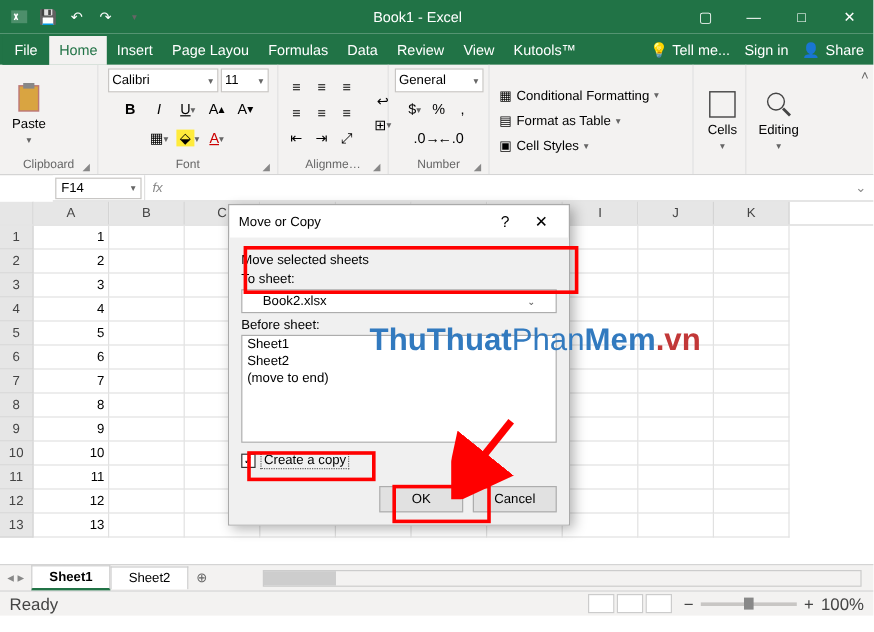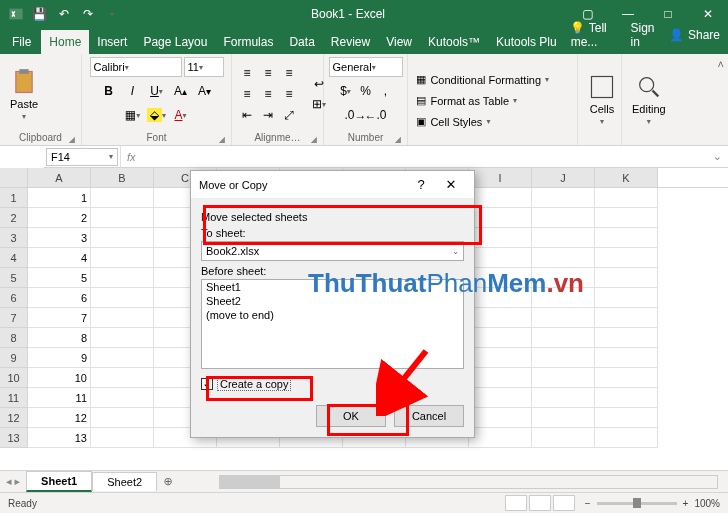--- a/index.html
+++ b/index.html
@@ -25,21 +25,21 @@
 
 .ribbon { height: 92px; background: #f3f2f1; border-bottom: 1px solid #d4d4d4; display: flex; font-size: 11px; }
 .ribbon-group { border-right: 1px solid #e1e1e1; padding: 3px 6px 1px; display: flex; flex-direction: column; }
 .ribbon-group .body { flex: 1; display: flex; align-items: center; gap: 4px; }
 .ribbon-group .label { text-align: center; color: #666; font-size: 10px; padding: 1px 0; position: relative; }
 .ribbon-group .label .expand { position: absolute; right: 0; bottom: 0; font-size: 8px; color: #888; }
 .big-btn { display: flex; flex-direction: column; align-items: center; justify-content: center; gap: 2px; padding: 2px 4px; cursor: pointer; }
 .big-btn svg { width: 28px; height: 28px; }
 .font-box, .num-box { display: flex; flex-direction: column; gap: 3px; }
 .font-row { display: flex; gap: 2px; align-items: center; }
-.dd { border: 1px solid #c8c6c4; background: #fff; height: 20px; font-size: 11px; padding: 1px 3px; display: flex; align-items: center; }
+.dd { border: 1px solid #c8c6c4; background: #fff; height: 20px; font-size: 11px; padding: 1px 3px; display: flex; align-items: center; justify-content: space-between; }
 .icon-btn { width: 22px; height: 20px; display: flex; align-items: center; justify-content: center; cursor: pointer; font-size: 12px; }
 .icon-btn.small { width: 18px; }
 .align-grid { display: grid; grid-template-columns: repeat(3, 20px); gap: 1px; }
 .styles-col { display: flex; flex-direction: column; gap: 1px; font-size: 11px; }
 .styles-col .row { display: flex; align-items: center; gap: 4px; cursor: pointer; padding: 1px 2px; }
 
 
 .formula-bar { height: 22px; border-bottom: 1px solid #d4d4d4; display: flex; align-items: center; font-size: 11px; background: #fff; margin-left: 44px; }
 .name-box { width: 72px; border: 1px solid #c8c6c4; height: 18px; margin: 0 2px; padding: 0 4px; display: flex; align-items: center; justify-content: space-between; }
 .fx-area { flex: 1; border-left: 1px solid #e1e1e1; height: 100%; display: flex; align-items: center; padding-left: 6px; color: #888; }
@@ -57,36 +57,36 @@
 
 .sheet-tabs { height: 22px; border-top: 1px solid #d4d4d4; display: flex; align-items: center; font-size: 11px; background: #f3f2f1; }
 .sheet-nav { display: flex; gap: 2px; padding: 0 6px; color: #888; }
 .sheet-tab { padding: 3px 14px; background: #fff; border: 1px solid #ccc; border-bottom: none; cursor: pointer; }
 .sheet-tab.active { border-bottom: 2px solid #217346; font-weight: 600; }
 .sheet-add { width: 22px; text-align: center; cursor: pointer; color: #666; }
 .hscroll { flex: 1; margin: 0 10px 0 40px; height: 14px; background: #f3f2f1; border: 1px solid #ccc; position: relative; }
 .hscroll .thumb { position: absolute; left: 0; width: 60px; height: 100%; background: #cdcdcd; }
 
 
-.status-bar { height: 21px; background: #f3f2f1; border-top: 1px solid #d4d4d4; display: flex; align-items: center; font-size: 10px; padding: 0 8px; color: #444; }
+.status-bar { height: 21px; background: #f3f2f1; border-top: 1px solid #d4d4d4; display: flex; align-items: center; font-size: 14px; padding: 0 8px; color: #444; }
 .status-bar .spacer { flex: 1; }
 .view-btns { display: flex; gap: 2px; }
 .view-btn { width: 22px; height: 16px; border: 1px solid #ccc; background: #fff; }
 .zoom { display: flex; align-items: center; gap: 6px; margin-left: 10px; }
 .zoom-slider { width: 80px; height: 3px; background: #c8c6c4; position: relative; }
 .zoom-slider .knob { width: 8px; height: 10px; background: #888; position: absolute; left: 36px; top: -4px; }
 
 
 .dialog { position: absolute; left: 190px; top: 170px; width: 285px; background: #fff; border: 1px solid #aaa; box-shadow: 3px 3px 10px rgba(0,0,0,.3); font-size: 11px; }
 .dialog .dlg-title { height: 28px; display: flex; align-items: center; padding: 0 8px; border-bottom: 1px solid #eee; }
 .dialog .dlg-title .t { flex: 1; }
 .dialog .dlg-title .q, .dialog .dlg-title .x { width: 30px; text-align: center; cursor: pointer; font-size: 13px; }
 .dialog .dlg-body { padding: 8px 10px 10px; background: #f0f0f0; }
 .dlg-label { margin: 4px 0 2px; }
-.dlg-select { width: 100%; height: 20px; border: 1px solid #adadad; background: #fff; display: flex; align-items: center; justify-content: space-between; padding: 0 4px; }
+.dlg-select { width: 100%; height: 20px; border: 1px solid #adadad; background: #fff; display: flex; align-items: center; justify-content: space-between; padding: 0 17px; }
 .dlg-list { width: 100%; height: 90px; border: 1px solid #adadad; background: #fff; overflow: hidden; }
 .dlg-list .opt { padding: 1px 4px; }
 .dlg-list .opt.sel { background: #0078d7; color: #fff; }
 .dlg-check { display: flex; align-items: center; gap: 4px; margin-top: 8px; }
 .dlg-check .chk { width: 12px; height: 12px; border: 1px solid #333; display: flex; align-items: center; justify-content: center; font-size: 9px; background: #fff; }
 .dlg-check .lbl { border: 1px dotted #666; padding: 0 2px; }
 .dlg-btns { display: flex; justify-content: flex-end; gap: 8px; margin-top: 14px; }
 .dlg-btn { width: 70px; height: 22px; border: 1px solid #adadad; background: #e1e1e1; display: flex; align-items: center; justify-content: center; cursor: pointer; }
 
 
@@ -133,21 +133,20 @@
 <div class="ribbon-tabs">
   <div class="file-tab">File</div>
   <div class="tab active">Home</div>
   <div class="tab">Insert</div>
   <div class="tab">Page Layou</div>
   <div class="tab">Formulas</div>
   <div class="tab">Data</div>
   <div class="tab">Review</div>
   <div class="tab">View</div>
   <div class="tab">Kutools™</div>
-  <div class="tab">Kutools Plu</div>
   <div class="right-tabs">
     <div class="item">💡 <span>Tell me...</span></div>
     <div class="item">Sign in</div>
     <div class="item share-btn">
         <span>👤</span>
         <span>Share</span>
       </div>
   </div>
 </div>
 

